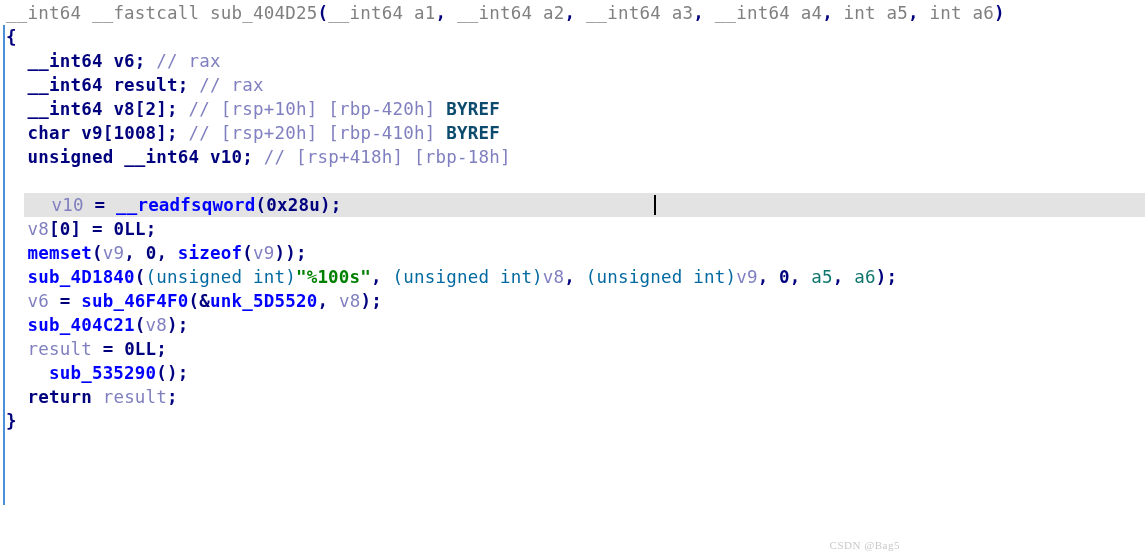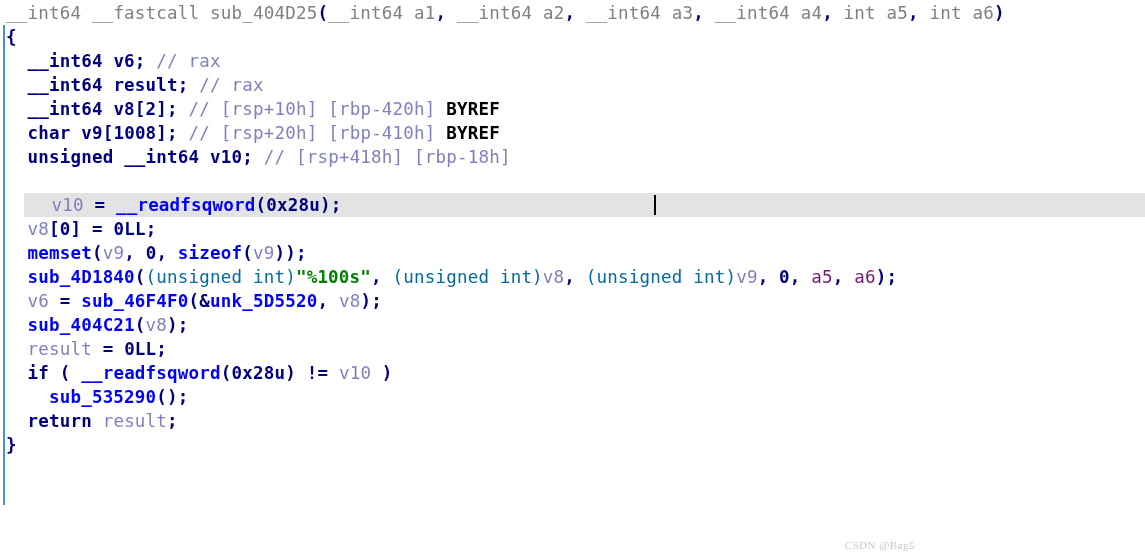--- a/index.html
+++ b/index.html
@@ -8,21 +8,20 @@
     background:#ffffff;
     font-family:"DejaVu Sans Mono","Liberation Mono",monospace;
     overflow:hidden;
     position:relative;
   }
   #pseudocode-view{
     position:absolute;
     left:0;top:0;
     width:908px;height:559px;
     background:#ffffff;
-    padding-left:15px;
   }
   
   .nest-bar{
     position:absolute;
     left:3px;
     width:2px;
     background:#4a90d9;
   }
   .code-area{
     position:absolute;
@@ -50,23 +49,23 @@
     width:1089px;height:24px;
     background:#e3e3e3;
     z-index:0;
   }
   .line > span{position:relative;z-index:1;}
   
   .t-type   {color:#808080;}            
   .t-kw     {color:#00007f;font-weight:bold;}   
   .t-fn     {color:#0000ff;font-weight:bold;}   
   .t-var    {color:#8080c0;}            
-  .t-arg    {color:#701a75;}            
+  .t-arg    {color:#0f766e;}            
   .t-cmt    {color:#8080c0;}            
-  .t-cmtkw  {color:#000000;font-weight:bold;}   
+  .t-cmtkw  {color:#0c4a6e;font-weight:bold;}   
   .t-str    {color:#008000;font-weight:bold;}   
   .t-num    {color:#00007f;font-weight:bold;}   
   .t-punct  {color:#00007f;font-weight:bold;}   
   .t-paren  {color:#0369a1;}            
   .t-brace  {color:#00007f;font-weight:bold;}
   .caret{
     position:absolute;
     top:2px;
     width:2px;height:20px;
     background:#000000;
@@ -96,19 +95,18 @@
       <div class="line"><span class="t-punct">  </span><span class="t-kw">char</span><span class="t-kw"> v9</span><span class="t-punct">[</span><span class="t-num">1008</span><span class="t-punct">]</span><span class="t-punct">;</span><span class="t-cmt"> </span><span class="t-cmt">// </span><span class="t-cmt">[rsp+20h] [rbp-410h] </span><span class="t-cmtkw">BYREF</span></div>
       <div class="line"><span class="t-punct">  </span><span class="t-kw">unsigned</span><span class="t-kw"> </span><span class="t-kw">__int64</span><span class="t-kw"> v10</span><span class="t-punct">;</span><span class="t-cmt"> </span><span class="t-cmt">// </span><span class="t-cmt">[rsp+418h] [rbp-18h]</span></div>
       <div class="line"></div>
       <div class="line highlight"><div class="hl-pad"></div><span class="t-punct">  </span><span class="t-var">v10</span><span class="t-punct"> = </span><span class="t-fn">__readfsqword</span><span class="t-punct">(</span><span class="t-num">0x28u</span><span class="t-punct">)</span><span class="t-punct">;</span><div class="caret" style="left: 630px;"></div></div>
       <div class="line"><span class="t-punct">  </span><span class="t-var">v8</span><span class="t-punct">[</span><span class="t-num">0</span><span class="t-punct">]</span><span class="t-punct"> = </span><span class="t-num">0LL</span><span class="t-punct">;</span></div>
       <div class="line"><span class="t-punct">  </span><span class="t-fn">memset</span><span class="t-punct">(</span><span class="t-var">v9</span><span class="t-punct">, </span><span class="t-num">0</span><span class="t-punct">, </span><span class="t-fn">sizeof</span><span class="t-punct">(</span><span class="t-var">v9</span><span class="t-punct">)</span><span class="t-punct">)</span><span class="t-punct">;</span></div>
       <div class="line"><span class="t-punct">  </span><span class="t-fn">sub_4D1840</span><span class="t-punct">(</span><span class="t-paren">(unsigned int)</span><span class="t-str">"%100s"</span><span class="t-punct">, </span><span class="t-paren">(unsigned int)</span><span class="t-var">v8</span><span class="t-punct">, </span><span class="t-paren">(unsigned int)</span><span class="t-var">v9</span><span class="t-punct">, </span><span class="t-num">0</span><span class="t-punct">, </span><span class="t-arg">a5</span><span class="t-punct">, </span><span class="t-arg">a6</span><span class="t-punct">)</span><span class="t-punct">;</span></div>
       <div class="line"><span class="t-punct">  </span><span class="t-var">v6</span><span class="t-punct"> = </span><span class="t-fn">sub_46F4F0</span><span class="t-punct">(</span><span class="t-punct">&amp;</span><span class="t-fn">unk_5D5520</span><span class="t-punct">, </span><span class="t-var">v8</span><span class="t-punct">)</span><span class="t-punct">;</span></div>
       <div class="line"><span class="t-punct">  </span><span class="t-fn">sub_404C21</span><span class="t-punct">(</span><span class="t-var">v8</span><span class="t-punct">)</span><span class="t-punct">;</span></div>
       <div class="line"><span class="t-punct">  </span><span class="t-var">result</span><span class="t-punct"> = </span><span class="t-num">0LL</span><span class="t-punct">;</span></div>
-      <div class="line"><span class="t-punct">  </span><span class="t-kw">if</span><span class="t-punct"> ( </span><span class="t-fn">__readfsqword</span><span class="t-punct">(</span><span class="t-num">0x28u</span><span class="t-punct">)</span><span class="t-punct"> != </span><span class="t-var">v10</span><span class="t-punct"> )</span></div>
       <div class="line"><span class="t-punct">    </span><span class="t-fn">sub_535290</span><span class="t-punct">(</span><span class="t-punct">)</span><span class="t-punct">;</span></div>
       <div class="line"><span class="t-punct">  </span><span class="t-kw">return</span><span class="t-punct"> </span><span class="t-var">result</span><span class="t-punct">;</span></div>
       <div class="line"><span class="t-brace">}</span></div>
     </div>
   <div class="watermark">CSDN @Bag5</div>
 </div>
 
 </body></html>

